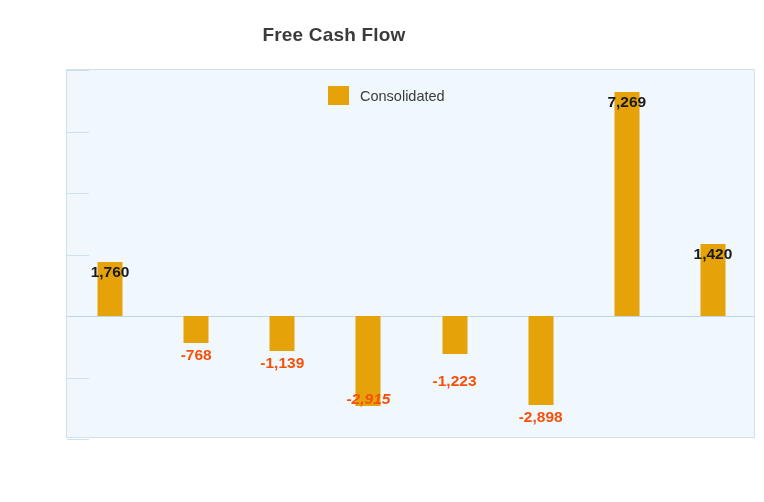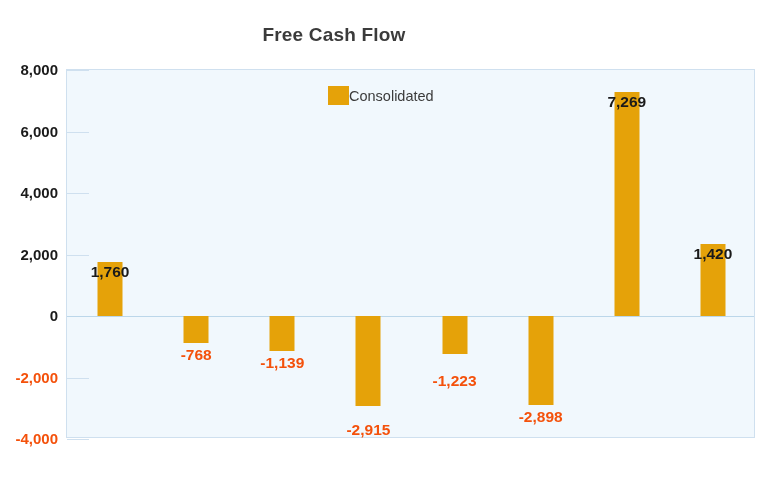--- a/index.html
+++ b/index.html
@@ -132,66 +132,58 @@
   .val-pos { color: #1a1a1a; margin-top: 24px; }
   .val-neg { color: #f4510b; }
 
   
   #legend {
     position: absolute;
     left: 328px;
     top: 86px;
     display: flex;
     align-items: center;
+    gap: 11px;
   }
   #legend-swatch {
     width: 21px;
     height: 19px;
     background: #e5a209;
   }
   #legend-text {
     font-size: 14.5px;
     color: #3b3b3b;
     white-space: nowrap;
   }
 </style>
 </head>
 <body>
 
 <div id="chart-root">
 
   <div id="chart-title">Free Cash Flow</div>
 
 
-  <div id="y-axis-labels">
-      <div class="y-tick-label y-pos" style="top: 0px;">8,000</div>
-      <div class="y-tick-label y-pos" style="top: 61.5px;">6,000</div>
-      <div class="y-tick-label y-pos" style="top: 123px;">4,000</div>
-      <div class="y-tick-label y-pos" style="top: 184.5px;">2,000</div>
-      <div class="y-tick-label y-pos" style="top: 246px;">0</div>
-      <div class="y-tick-label y-neg" style="top: 307.5px;">-2,000</div>
-      <div class="y-tick-label y-neg" style="top: 369px;">-4,000</div>
-    </div>
 
   <div id="plot-area">
     <div id="zero-line" style="top: 246px;"></div>
   <div class="tick-stub" style="top: 0px;"></div>
       <div class="tick-stub" style="top: 61.5px;"></div>
       <div class="tick-stub" style="top: 123px;"></div>
       <div class="tick-stub" style="top: 184.5px;"></div>
       <div class="tick-stub" style="top: 307.5px;"></div>
       <div class="tick-stub" style="top: 369px;"></div>
       <div class="bar" style="left: 43.0625px; background: rgb(229, 162, 9); top: 191.88px; height: 54.12px;"></div>
       <div class="bar-value val-pos" style="left: 43.0625px; top: 168.88px;">1,760</div>
       <div class="bar" style="left: 129.188px; background: rgb(229, 162, 9); top: 246px; height: 27.0907px;"></div>
       <div class="bar-value val-neg" style="left: 129.188px; top: 276.091px;">-768</div>
       <div class="bar" style="left: 215.312px; background: rgb(229, 162, 9); top: 246px; height: 35.0242px;"></div>
       <div class="bar-value val-neg" style="left: 215.312px; top: 284.024px;">-1,139</div>
       <div class="bar" style="left: 301.438px; background: rgb(229, 162, 9); top: 246px; height: 89.6362px;"></div>
-      <div class="bar-value val-neg" style="left: 301.438px; top: 351px;">-2,915</div>
+      <div class="bar-value val-neg" style="left: 301.438px; top: 320px; font-style: italic;">-2,915</div>
       <div class="bar" style="left: 387.562px; background: rgb(229, 162, 9); top: 246px; height: 37.6072px;"></div>
       <div class="bar-value val-neg" style="left: 387.562px; top: 302px;">-1,223</div>
       <div class="bar" style="left: 473.688px; background: rgb(229, 162, 9); top: 246px; height: 89.1135px;"></div>
       <div class="bar-value val-neg" style="left: 473.688px; top: 338.113px;">-2,898</div>
       <div class="bar" style="left: 559.812px; background: rgb(229, 162, 9); top: 22.4782px; height: 223.522px;"></div>
       <div class="bar-value val-pos" style="left: 559.812px; top: -0.52175px;">7,269</div>
       <div class="bar" style="left: 645.938px; background: rgb(229, 162, 9); top: 174.383px; height: 71.6167px;"></div>
       <div class="bar-value val-pos" style="left: 645.938px; top: 151.383px;">1,420</div>
     </div>
 

